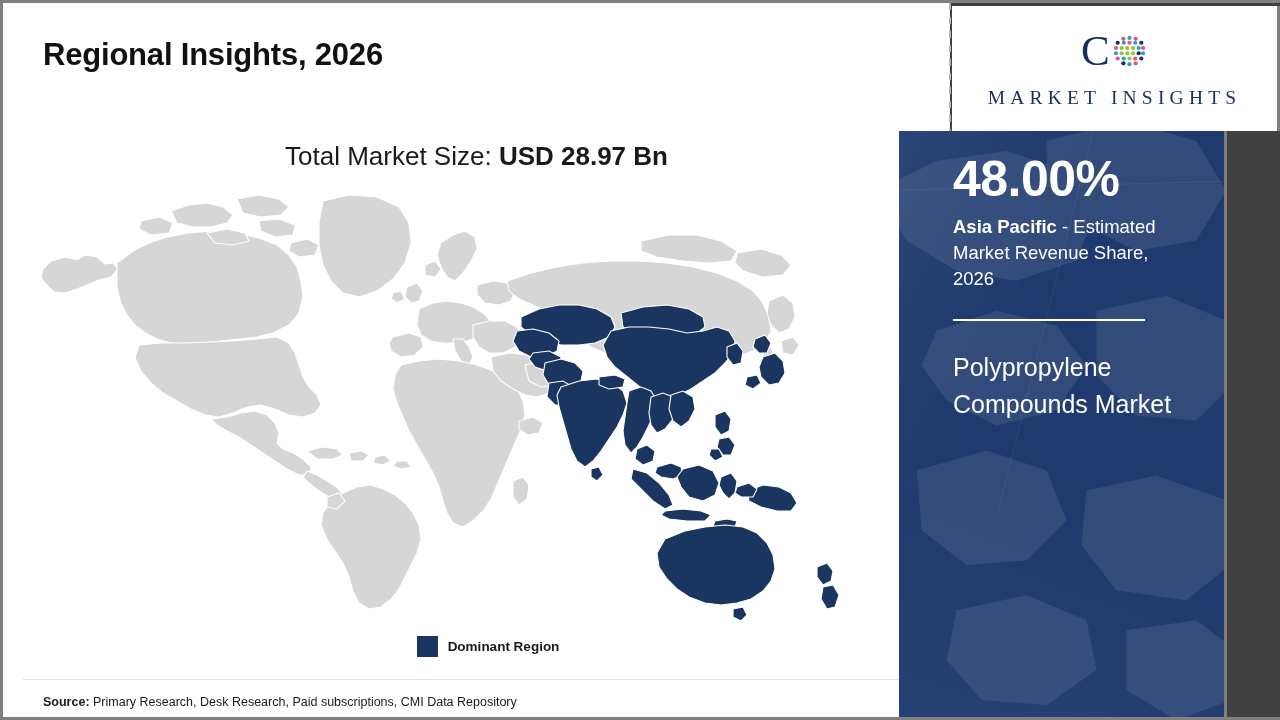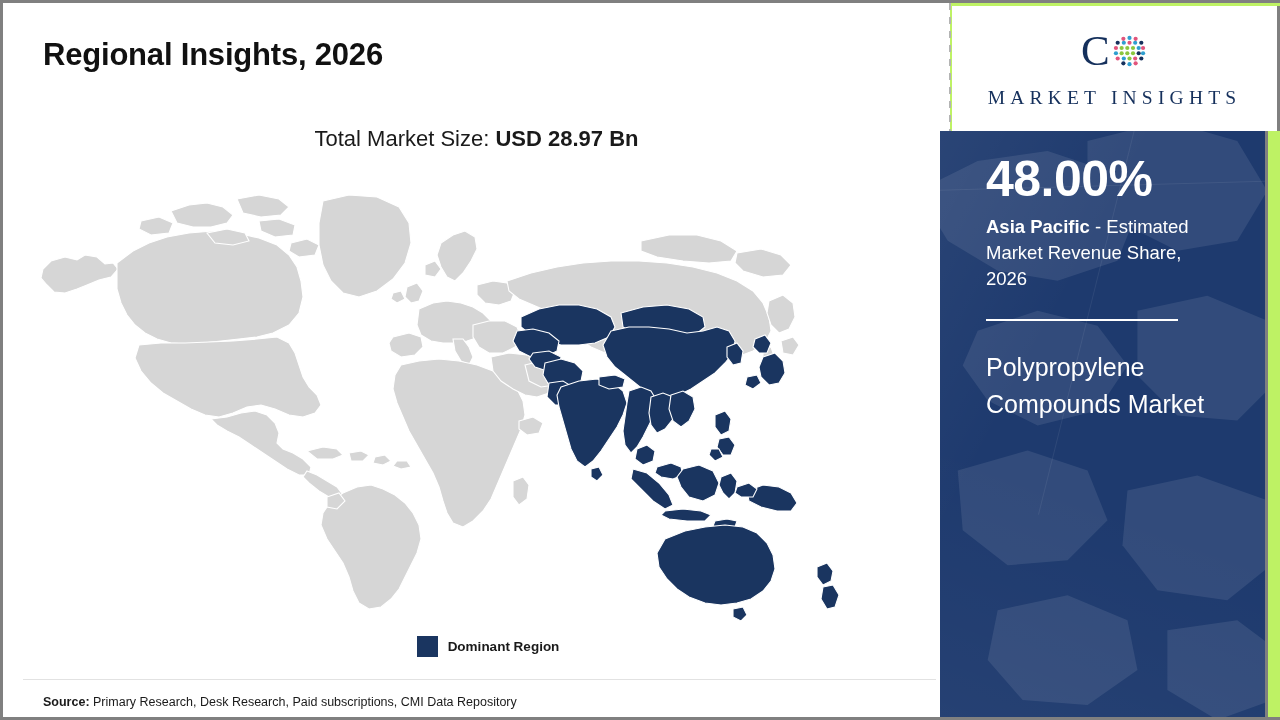--- a/index.html
+++ b/index.html
@@ -9,21 +9,21 @@
     height: 720px;
     overflow: hidden;
     background: #ffffff;
     font-family: "Liberation Sans", sans-serif;
   }
 
   .slide {
     position: relative;
     width: 1280px;
     height: 720px;
-    background: #bef264;
+    background: #404040;
     border-top: 3px solid #808080;
     border-left: 3px solid #808080;
     border-bottom: 3px solid #808080;
     overflow: hidden;
   }
 
   
   .main-area {
     position: absolute;
     left: 0; top: 0;
@@ -39,24 +39,24 @@
     font-size: 31px;
     font-weight: bold;
     color: #111111;
     letter-spacing: -0.2px;
     white-space: nowrap;
   }
 
   .market-size-line {
     position: absolute;
     left: 0;
-    top: 123px;
+    top: 138px;
     width: 947px;
     text-align: center;
-    font-size: 22px;
+    font-size: 26px;
     color: #1a1a1a;
     white-space: nowrap;
   }
   .market-size-line .ms-label { font-weight: 400; }
   .market-size-line .ms-value { font-weight: bold; }
 
   
   .map-wrap {
     position: absolute;
     left: 18px;
@@ -165,27 +165,28 @@
     font-family: "Liberation Serif", serif;
     font-size: 19.5px;
     color: #15305c;
     letter-spacing: 5.2px;
     white-space: nowrap;
   }
 
   
   .side-panel {
     position: absolute;
-    left: 937px;
+    left: 896px;
     top: 128px;
     width: 328px;
     height: 589px;
     background: #1e3a6e;
     border-right: 3px solid #808080;
     overflow: hidden;
+    padding-left: 8px;
   }
   .panel-texture {
     position: absolute;
     inset: 0;
     opacity: 0.085;
   }
   .panel-texture svg { width: 100%; height: 100%; display: block; }
   .panel-texture .tland { fill: #ffffff; }
 
   .panel-sheen {

